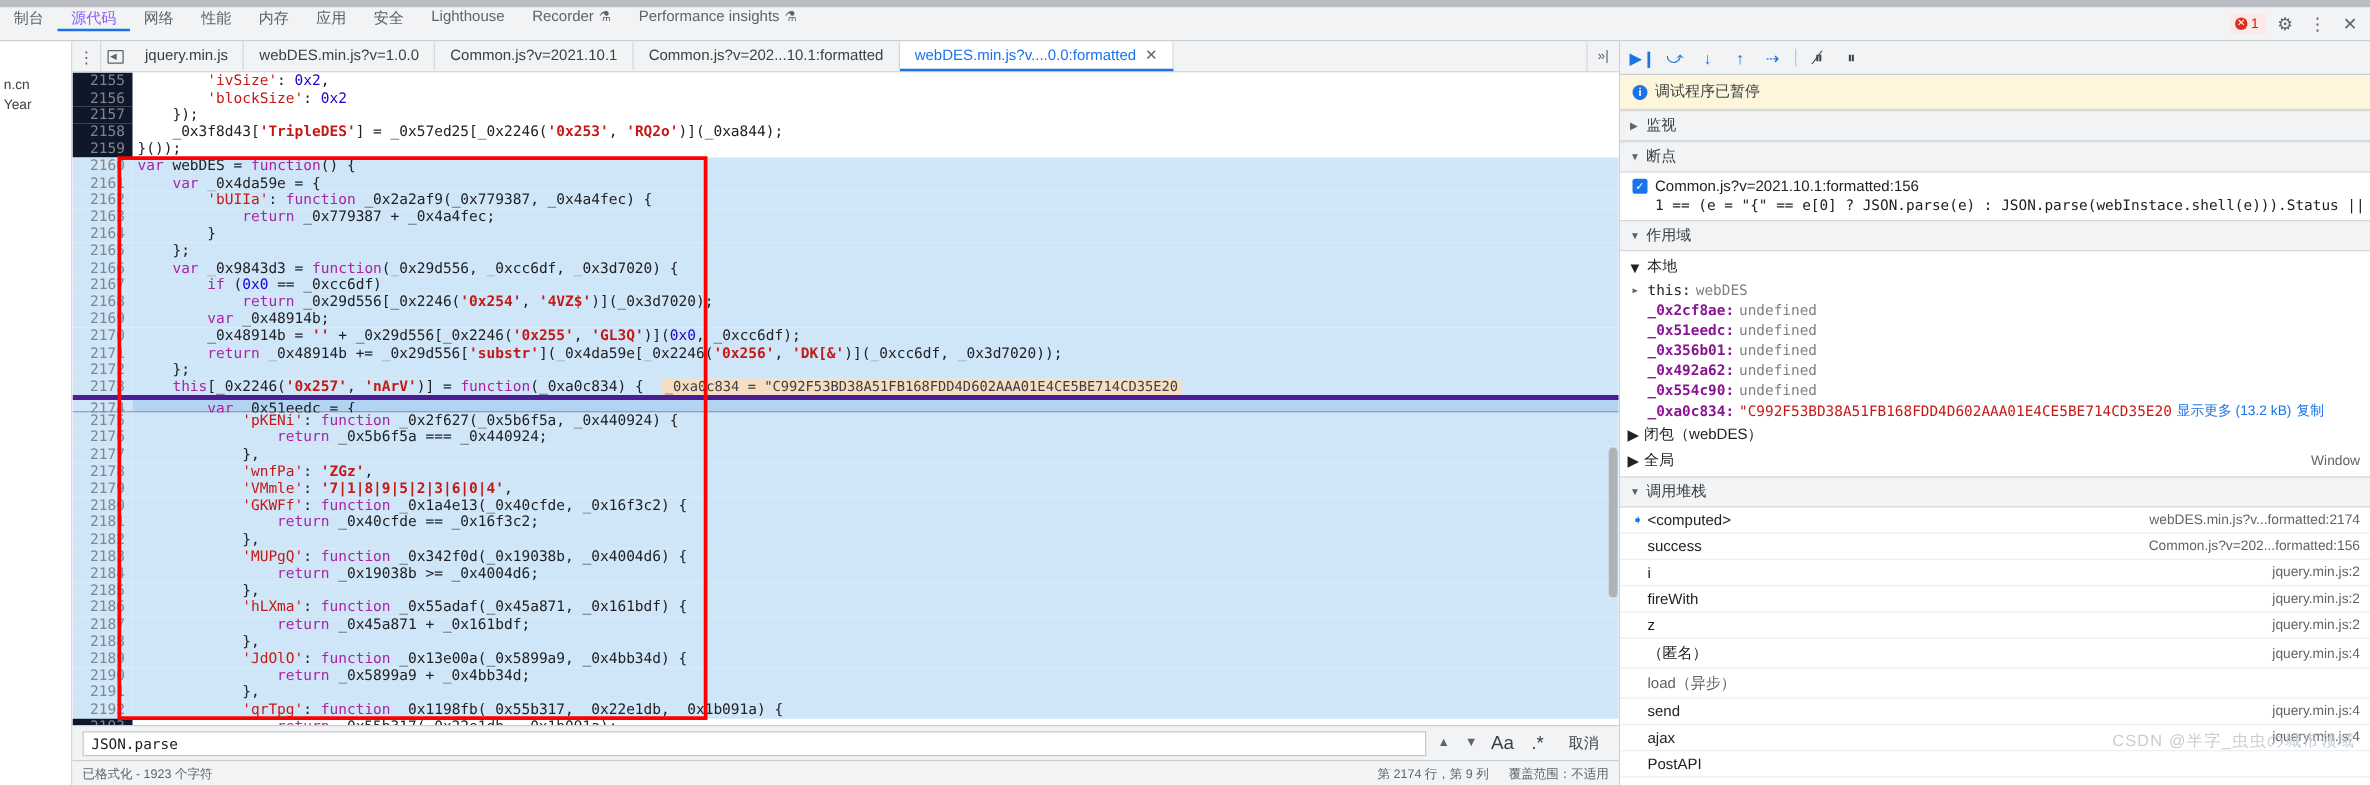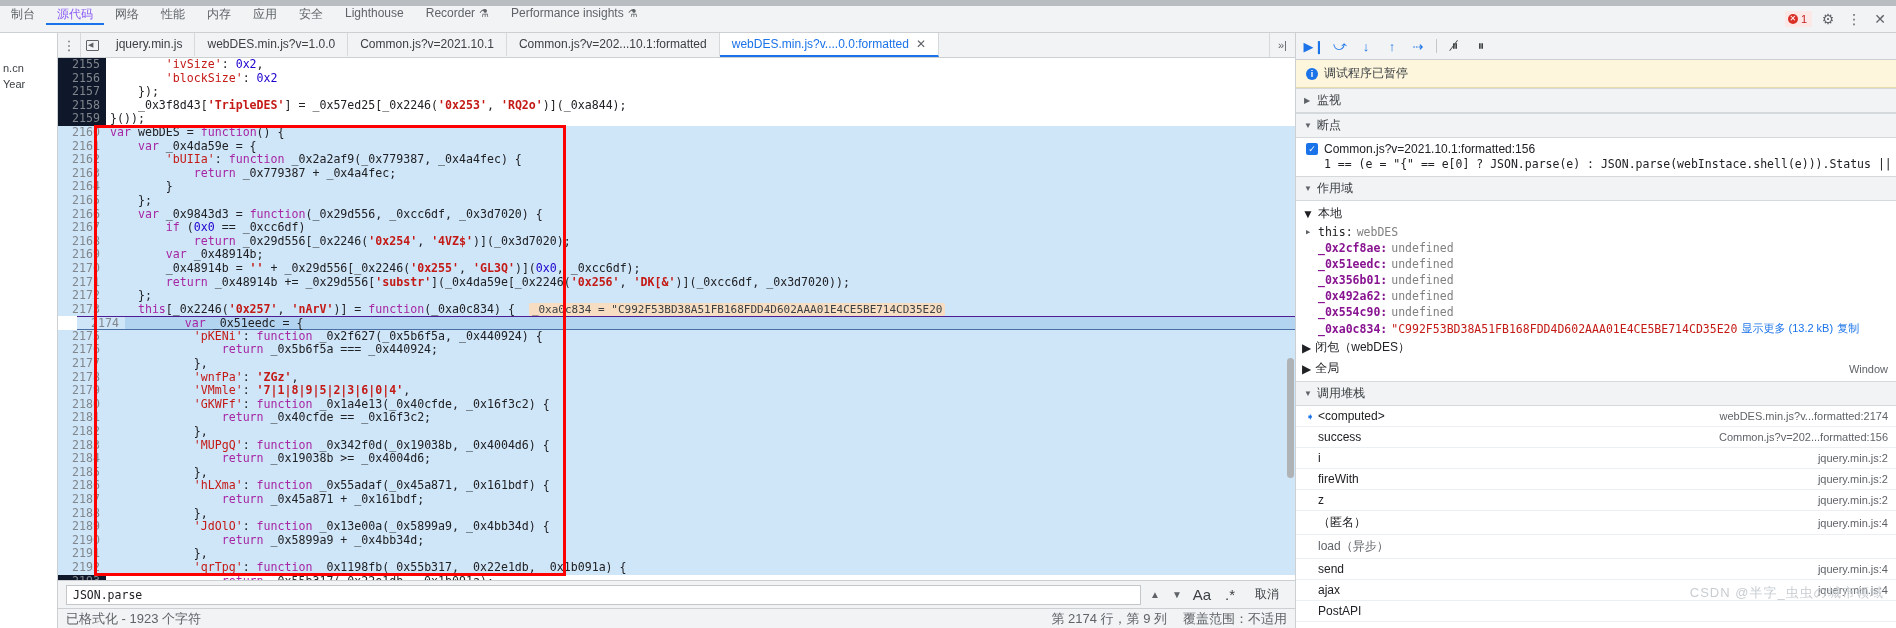--- a/index.html
+++ b/index.html
@@ -91,21 +91,21 @@
     white-space: pre; overflow: hidden;
   }
   .ln-row { display: flex; height: 13.6px; align-items: stretch; }
   .ln-row .gutter {
     width: 48px; flex: 0 0 48px; text-align: right; padding-right: 6px;
     color: #80868b; background: #0f172a; user-select: none;
   }
   .ln-row .code { flex: 1 1 auto; padding-left: 4px; position: relative; }
   .ln-row.sel .code, .ln-row.sel .gutter { background: #cfe5f8; }
   .ln-row.exec .code { background: #b3d4f0; }
-  .ln-row.exec { border-top: 1px solid #4c1d95; border-bottom: 1px solid #4a6fa5; margin-left: 19px; }
+  .ln-row.exec { border-top: 4px solid #4c1d95; border-bottom: 1px solid #4a6fa5; }
 
   .kw  { color: #a626a4; }
   .str { color: #c41a16; font-weight: bold; }
   .num { color: #1c00cf; }
   .pln { color: #202124; }
   .prop{ color: #c41a16; }
 
   
   .redbox {
     position: absolute; border: 3px solid #ff0000; pointer-events: none; z-index: 6;
@@ -131,21 +131,21 @@
     font-family: "DejaVu Sans Mono", "Liberation Mono", monospace; font-size: 11.5px; color: #202124;
   }
   .findbar .nav-arrow { width: 16px; text-align: center; color: #5f6368; font-size: 10px; }
   .findbar .opt { width: 22px; height: 20px; display:flex; align-items:center; justify-content:center;
     color: #3c4043; font-size: 15px; }
   .findbar .cancel { font-size: 12px; color: #3c4043; padding: 0 8px; }
 
   
   .statusbar {
     height: 20px; flex: 0 0 20px; background: #f1f3f4; border-top: 1px solid #cdd0d3;
-    display: flex; align-items: center; font-size: 13px; color: #5f6368; padding: 0 8px;
+    display: flex; align-items: center; font-size: 10px; color: #5f6368; padding: 0 8px;
     gap: 14px;
   }
   .statusbar .right { margin-left: auto; display: flex; gap: 16px; }
 
   
   .debug {
     width: 600px; flex: 0 0 600px; background: #fff; display: flex; flex-direction: column;
     min-height: 0; font-size: 12px;
   }
   .dbg-toolbar {

